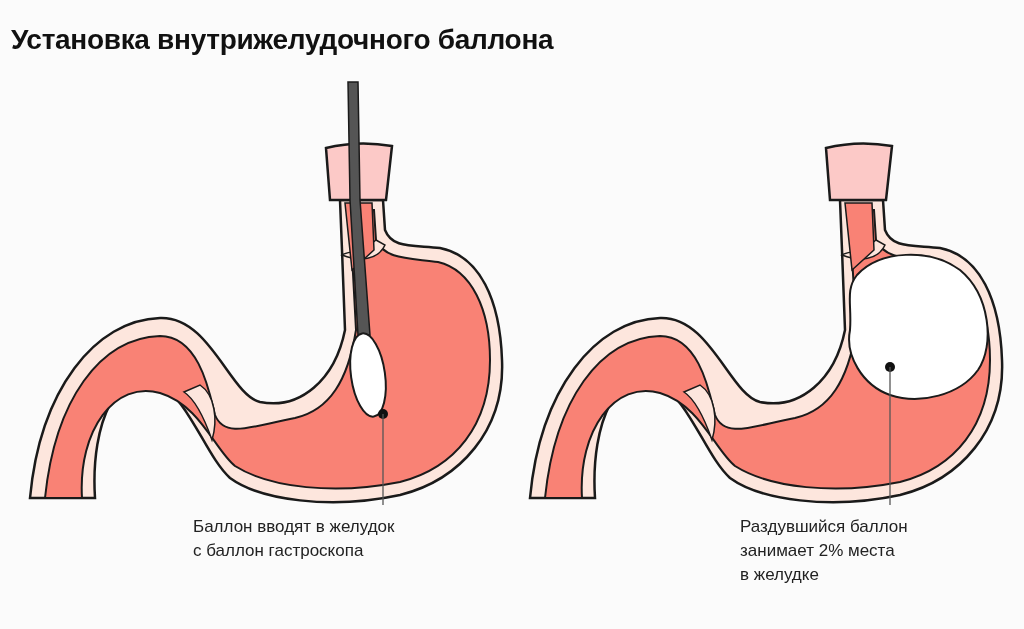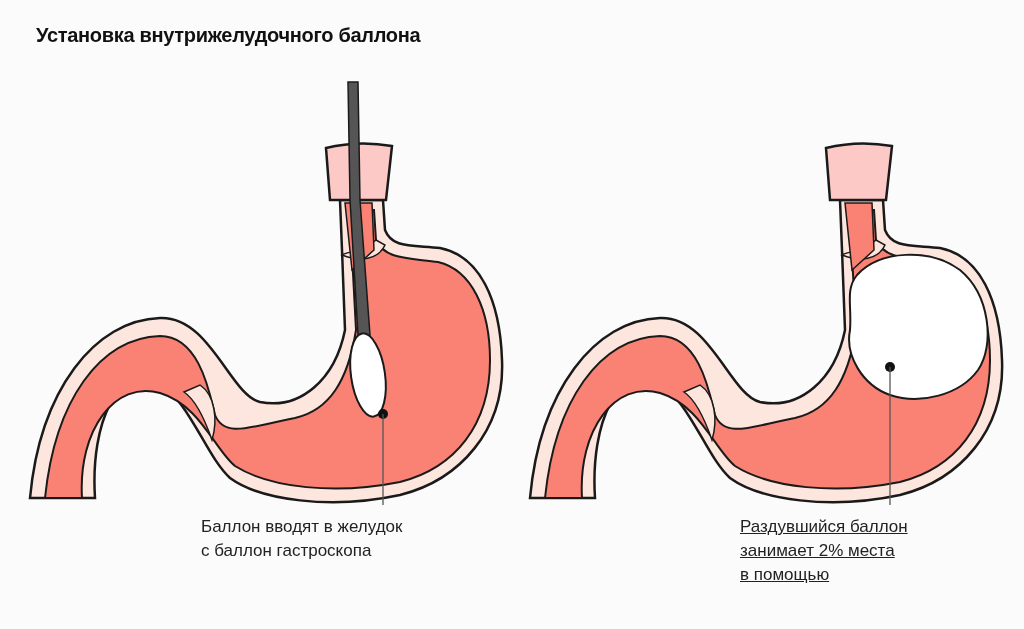--- a/index.html
+++ b/index.html
@@ -1,24 +1,24 @@
 <!DOCTYPE html>
 <html><head>
 <meta charset="utf-8">
 <style>
   html, body { margin:0; padding:0; }
   body { width:1024px; height:629px; background:#fbfbfb; position:relative; overflow:hidden;
          font-family:"Liberation Sans", sans-serif; }
-  .title { position:absolute; left:36px; top:24px; font-size:20px; font-weight:bold; color:#111;
+  .title { position:absolute; left:11px; top:24px; font-size:28px; font-weight:bold; color:#111;
            letter-spacing:-0.3px; }
   svg.diagram { position:absolute; left:0; top:0; }
   .caption { position:absolute; font-size:17px; line-height:24px; color:#222; }
   .caption div { white-space:nowrap; }
-  #cap-left { left:201px; top:515px; }
-  #cap-right { left:740px; top:515px;text-decoration:underline; }
+  #cap-left { left:193px; top:515px; }
+  #cap-right { left:740px; top:515px; }
 </style>
 </head>
 <body>
 
 <div class="title">Установка внутрижелудочного баллона</div>
 
 <svg class="diagram" width="1024" height="629" viewBox="0 0 1024 629">
   <defs>
 
     <g id="stomach">
@@ -55,14 +55,14 @@
 </svg>
 
 <div class="caption" id="cap-left">
   <div>Баллон вводят в желудок</div>
   <div>с баллон гастроскопа</div>
 </div>
 
 <div class="caption" id="cap-right">
   <div>Раздувшийся баллон</div>
   <div>занимает 2% места</div>
-  <div>в помощью</div>
+  <div>в желудке</div>
 </div>
 
 </body></html>

